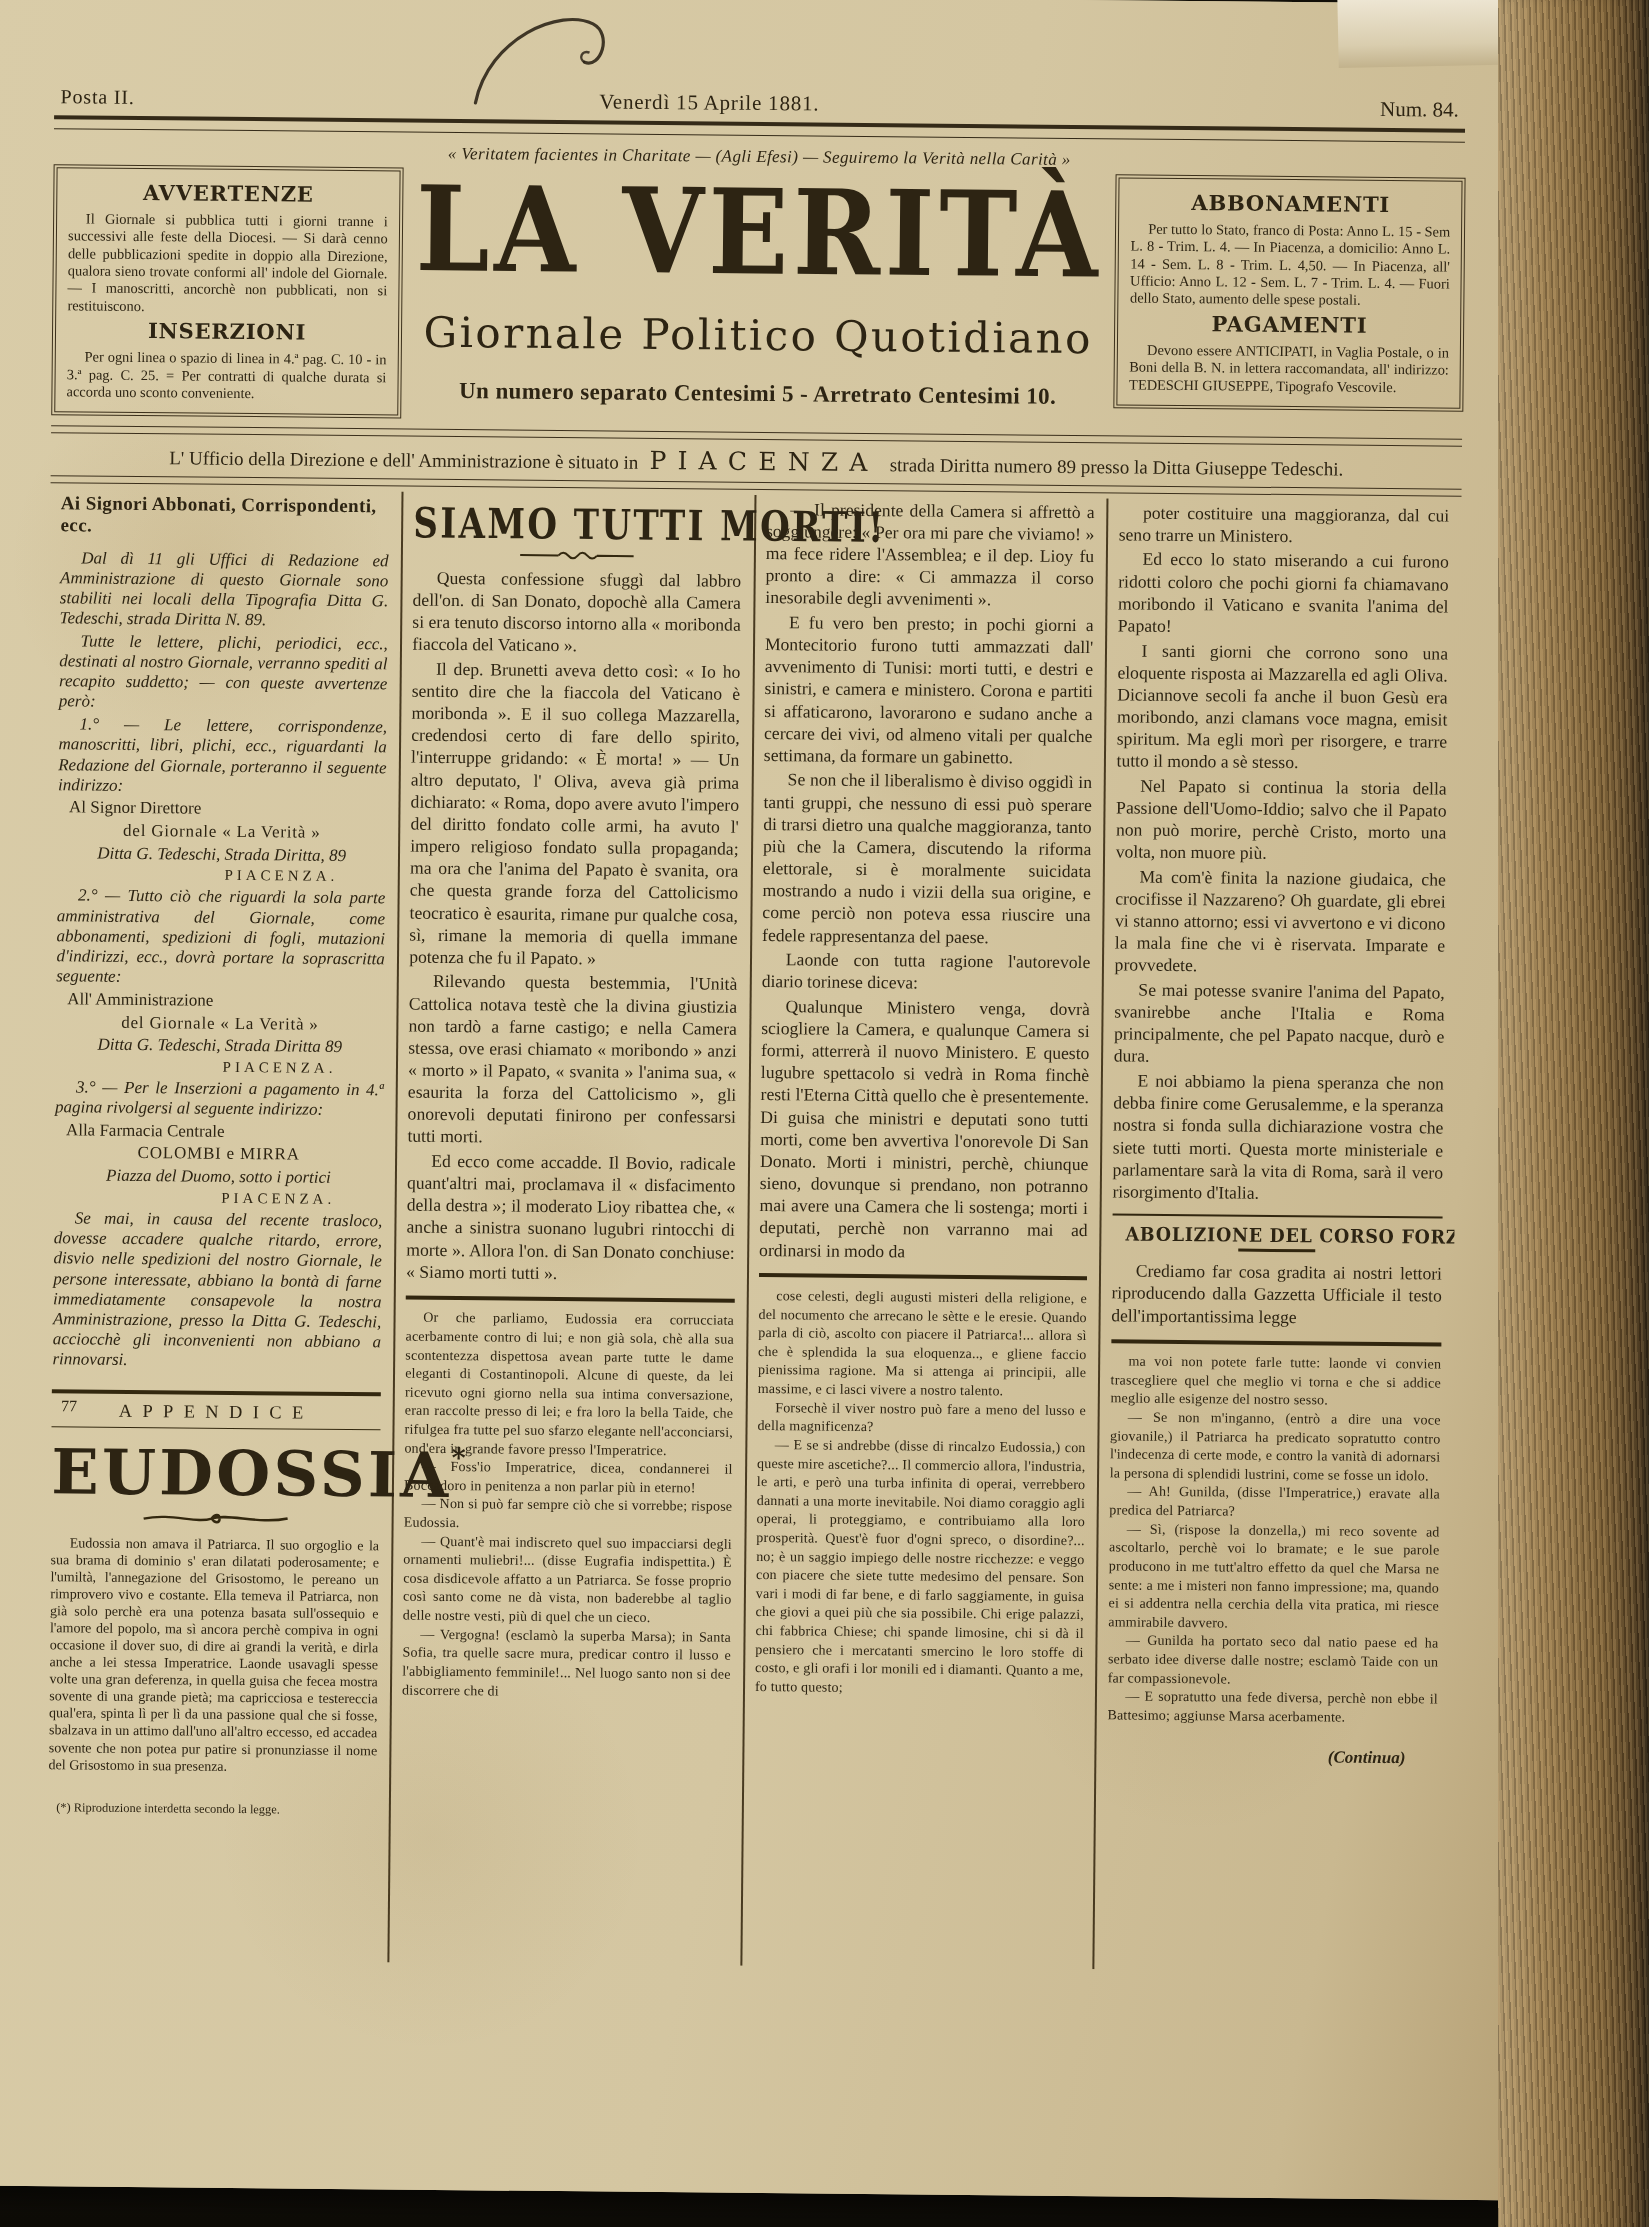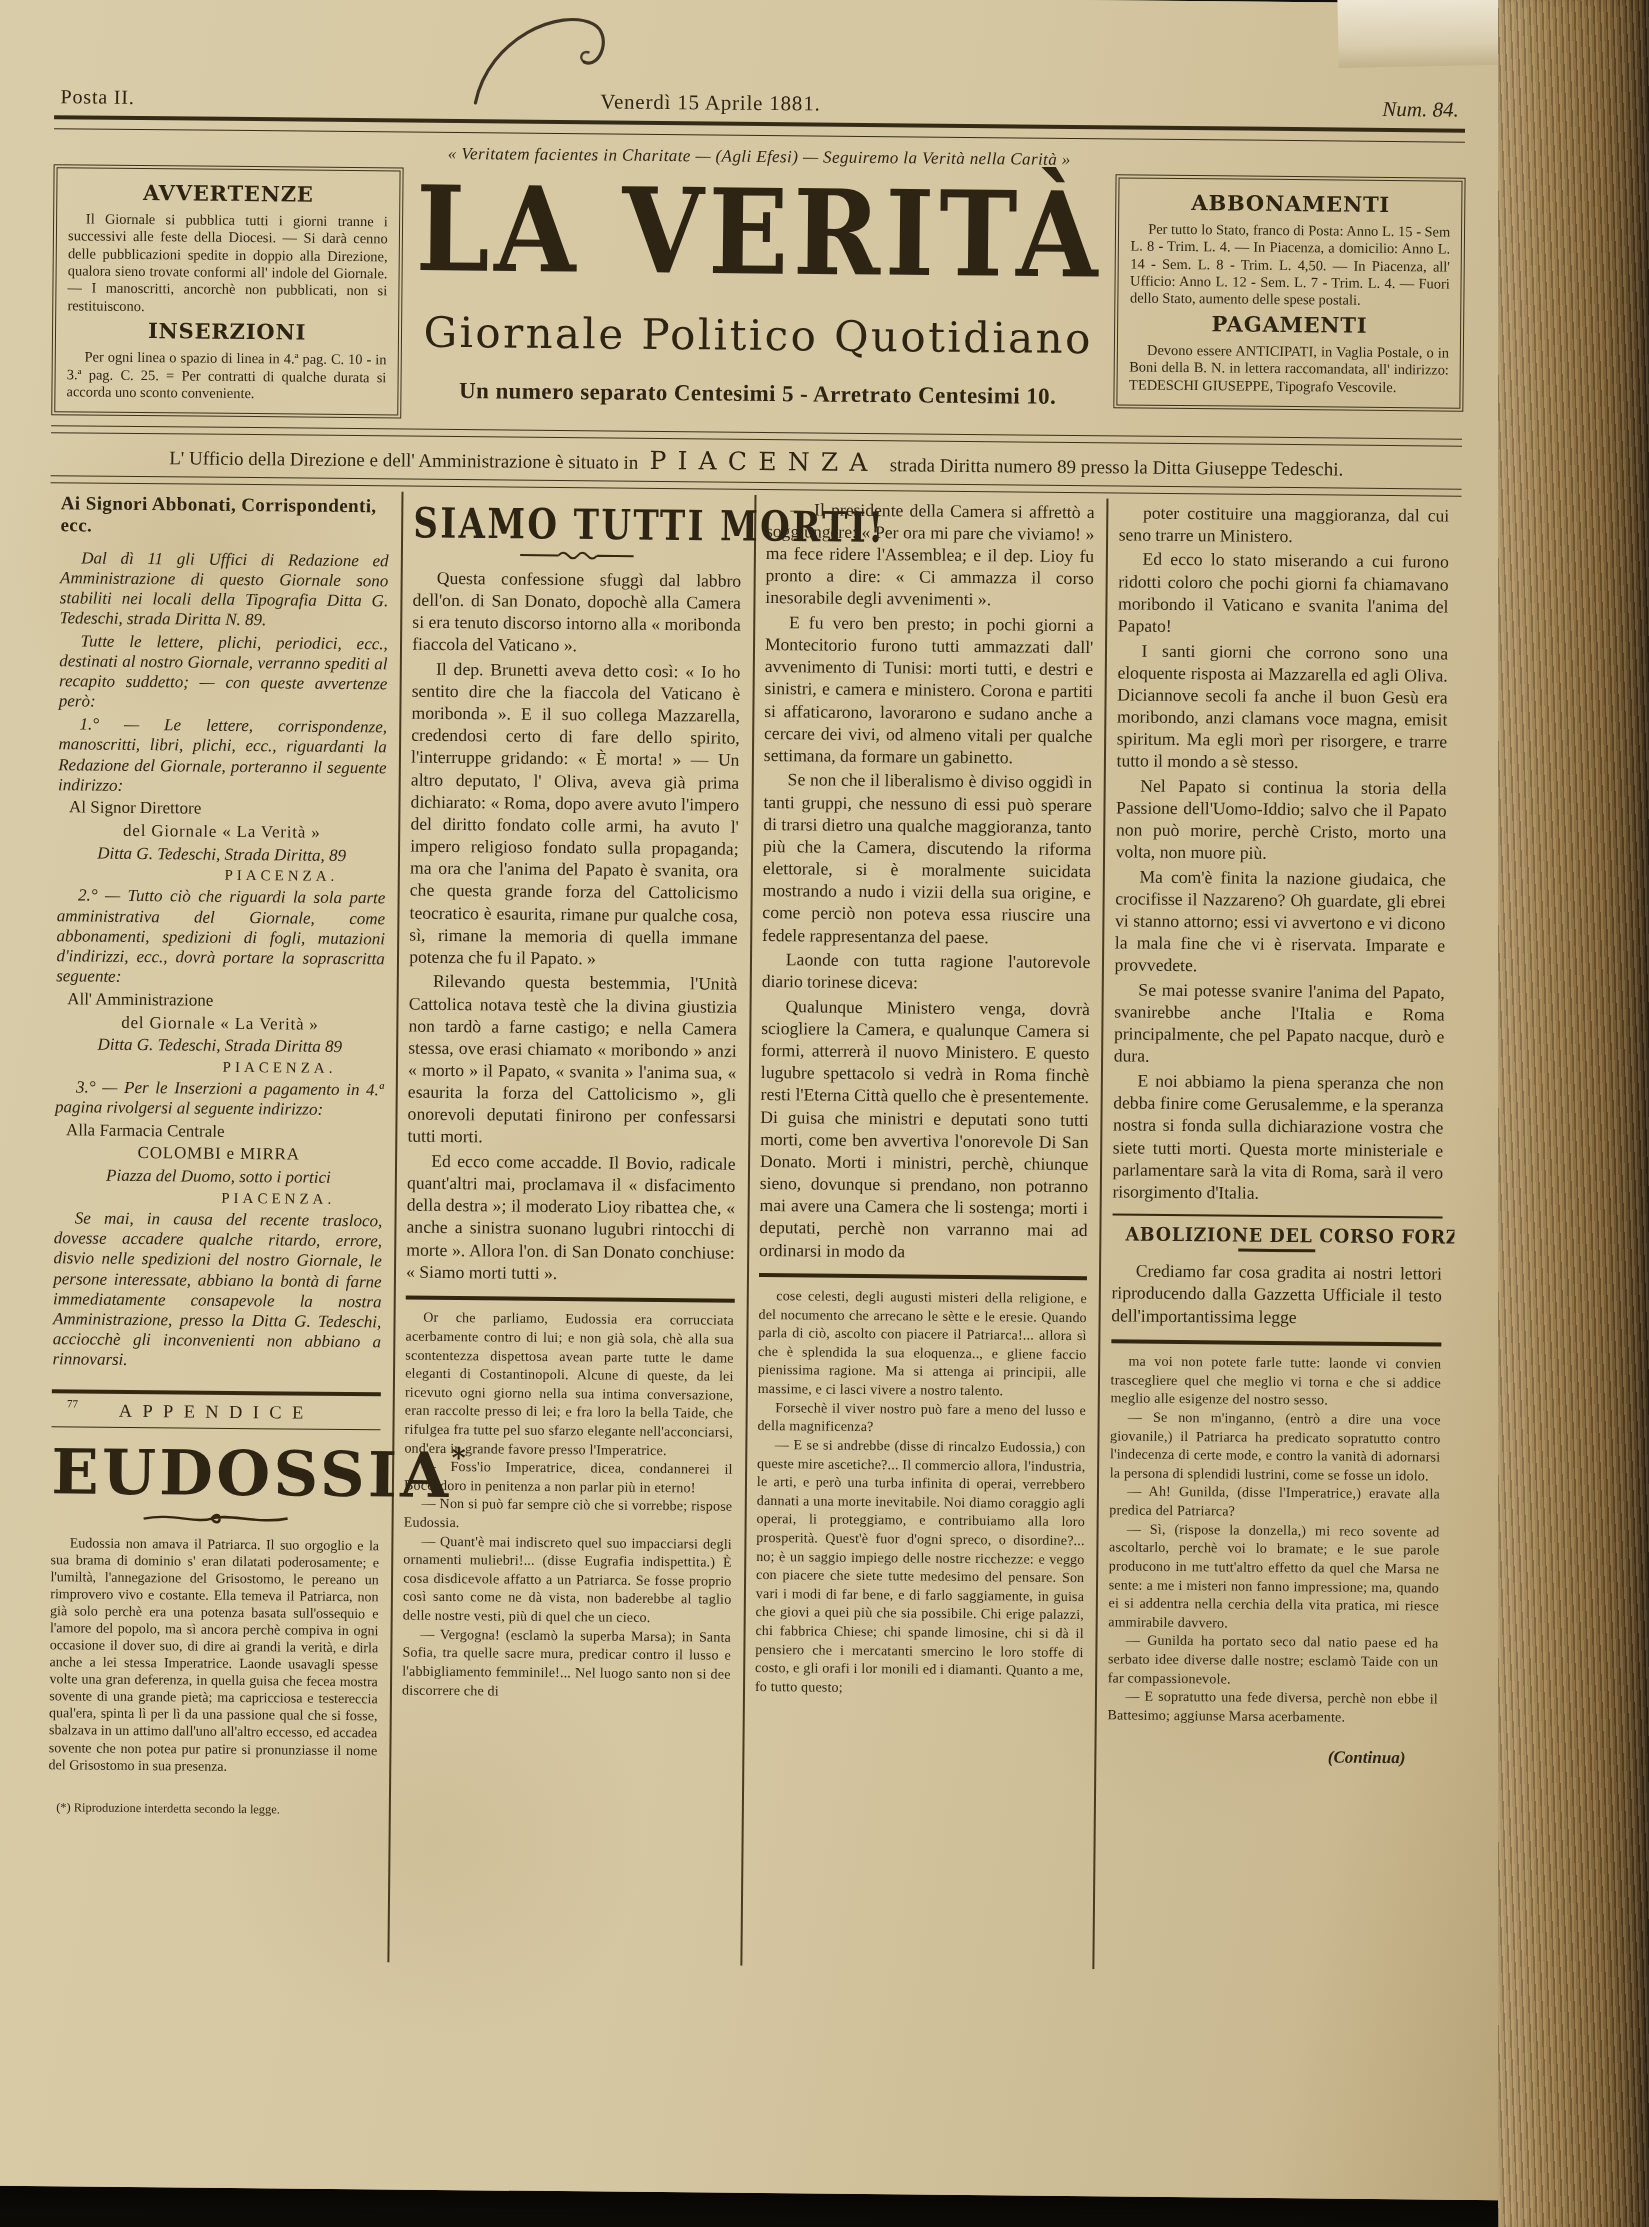--- a/index.html
+++ b/index.html
@@ -36,21 +36,21 @@
     position:absolute;top:-8px;right:112px;width:200px;height:74px;z-index:4;
     background:linear-gradient(180deg,#f0e9d8 0%,#d9cdae 70%,#c2b28c 100%);
     transform:rotate(-1.2deg);
   }
   
   .ink-mark{position:absolute;left:476px;top:11.2px;z-index:6;}
   
   .hdr{display:flex;justify-content:space-between;align-items:baseline;padding:0 6.4px;}
   .hdr .anno{font-size:20px;letter-spacing:0.8px;}
   .hdr .date{font-size:21px;letter-spacing:0.8px;margin-left:-96px;}
-  .hdr .num{font-size:21px;font-style:italic;}
+  .hdr .num{font-size:21px;}
   .rule-heavy{height:8.8px;border-top:4.8px solid #342a18;border-bottom:1.6px solid #342a18;margin-top:6.4px;}
   .rule-thin2{height:5.6px;border-top:1.6px solid #3b2f1c;border-bottom:0.8px solid #3b2f1c;}
   .motto{text-align:center;font-style:italic;font-size:17px;margin:11.2px 0 3.2px;letter-spacing:0.4px;}
   
   .masthead{display:grid;grid-template-columns:350px 1fr 350px;column-gap:12.8px;margin-top:3.2px;}
   .side-box{border:4px double #3c301b;padding:8px 11.2px 11.2px;align-self:start;}
   .box-title{text-align:center;font-weight:bold;font-size:21px;letter-spacing:0.8px;margin:3.2px 0 6.4px;font-family:"DejaVu Serif",serif;}
   .box-text{font-size:14.4px;line-height:1.2;text-align:justify;text-indent:17.6px;margin:0;}
   .mast-center{text-align:center;padding-top:1.6px;}
   .paper-title{
@@ -70,21 +70,21 @@
   
   .notice-head{font-weight:bold;font-size:19px;margin:1.6px 0 11.2px;letter-spacing:0.4px;}
   .notice p{font-style:italic;font-size:17px;line-height:1.19;text-align:justify;text-indent:21px;margin:0 0 2.4px;}
   .notice p.plain{font-style:normal;text-indent:11.2px;text-align:left;}
   .notice p.center{font-style:normal;text-indent:0;text-align:center;letter-spacing:0.8px;}
   .notice p.center-it{font-style:italic;text-indent:0;text-align:center;}
   .notice p.city{font-style:normal;text-indent:120px;text-align:center;letter-spacing:4px;font-size:15px;}
   
   .appendix-head{position:relative;text-align:center;font-size:18.4px;letter-spacing:10.4px;
     border-top:4.8px solid #33280f;border-bottom:1.6px solid #33280f;padding:7.2px 0 5.6px;margin-top:19px;}
-  .appendix-no{position:absolute;left:15px;top:4.8px;font-size:11px;letter-spacing:0;}
+  .appendix-no{position:absolute;left:9px;top:4.8px;font-size:16px;letter-spacing:0;}
   .feuil-title{ text-align:center;font-family:"DejaVu Serif",serif;font-weight:bold;font-size:62px;
     letter-spacing:3.2px;margin:12.8px 0 0;line-height:1;}
   .feuil-title sup{font-size:27px;vertical-align:30px;}
   .flourish{display:block;margin:4.8px auto 8px;}
   .appendix-par p{font-size:14px;line-height:1.22;text-align:justify;text-indent:19px;margin:0;}
   .appendix-foot{font-size:12.4px;margin-top:27px;text-indent:8px;}
   
   .article-title{text-align:center;font-family:"DejaVu Serif",serif;font-weight:bold;font-size:34px;
     letter-spacing:2.4px;transform:scaleY(1.22);margin:8px 0 0;white-space:nowrap;}
   .art p{font-size:17.6px;line-height:1.26;text-align:justify;text-indent:24px;margin:0 0 2.4px;}

